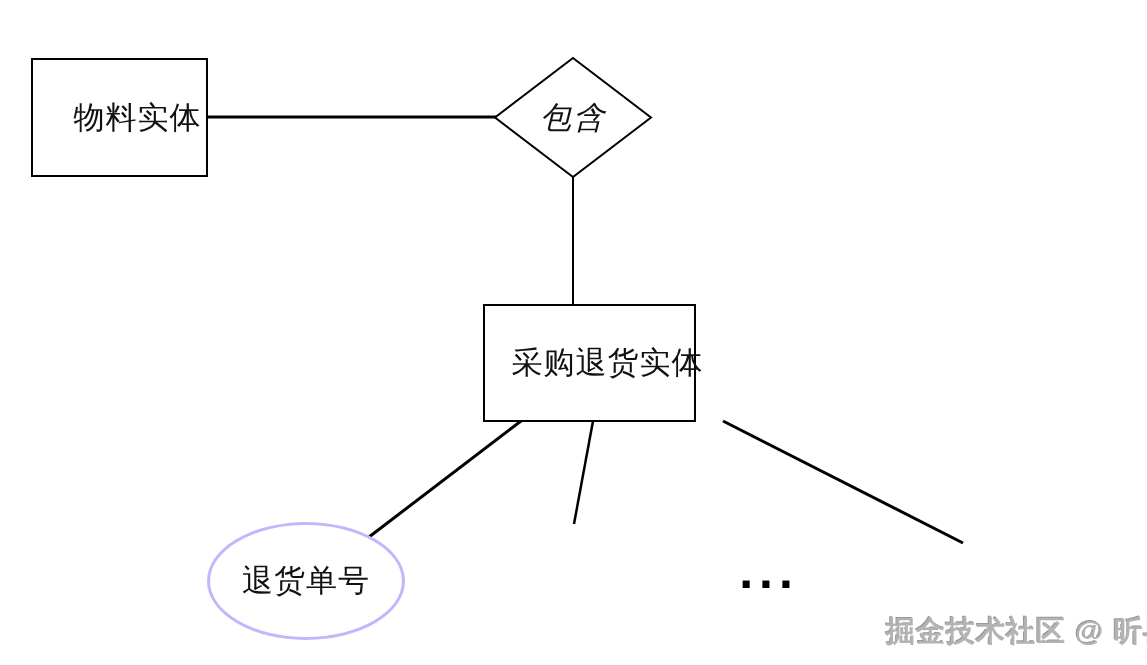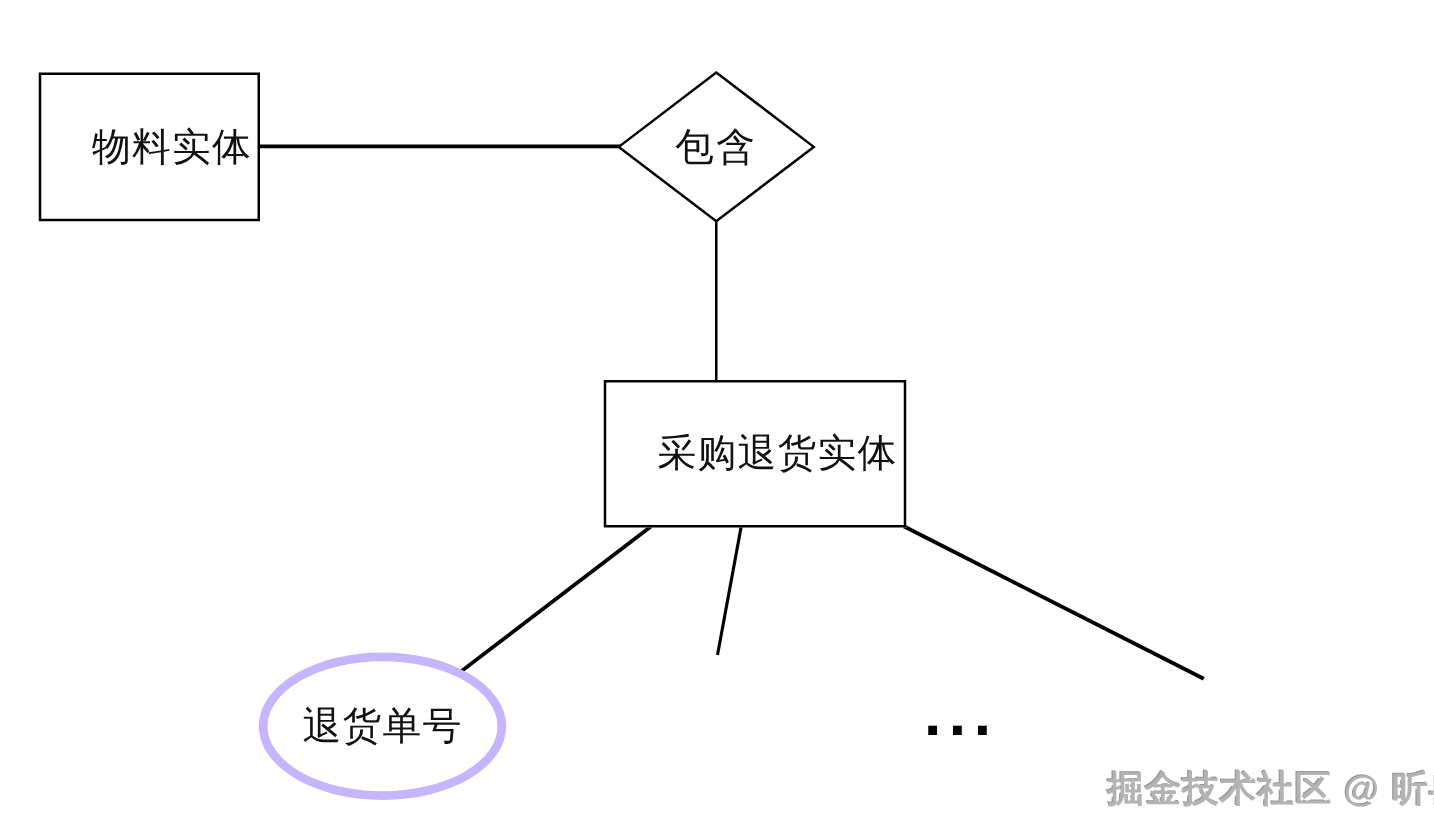--- a/index.html
+++ b/index.html
@@ -30,32 +30,33 @@
     color: #111111;
     font-size: 31px;
     letter-spacing: 1px;
     white-space: nowrap;
   }
   .rect-entity {
     border: 2px solid #000000;
     padding-left: 36px;
   }
   .ellipse-attr {
-    border: 7px solid #c4b5fd;
+    border: 3px solid #c4b5fd;
     border-radius: 50%;
   }
   .diamond-label {
     position: absolute;
     display: flex;
     align-items: center;
     justify-content: center;
     color: #111111;
     font-size: 31px;
     letter-spacing: 2px;
     white-space: nowrap;
+    font-style: italic;
   }
   .ellipsis {
     position: absolute;
     left: 737px;
     top: 546px;
     width: 64px;
     color: #000000;
     font-size: 50px;
     font-weight: bold;
     letter-spacing: 6px;
@@ -94,21 +95,21 @@
 
     <polygon points="573,58 651,117.5 573,177 495,117.5" fill="#ffffff" stroke="#000000" stroke-width="2"></polygon>
   </svg>
 
   <div class="node rect-entity" style="left:31px; top:58px; width:177px; height:119px;">
     <span>物料实体</span>
   </div>
 
   <div class="diamond-label" style="left:495px; top:98px; width:156px; height:40px;">包含</div>
 
-  <div class="node rect-entity" style="left:483px; top:304px; width:242px; height:118px;">
+  <div class="node rect-entity" style="left:483px; top:304px; width:213px; height:118px;">
     <span>采购退货实体</span>
   </div>
 
   <div class="node ellipse-attr" style="left:207px; top:522px; width:198px; height:118px;">
     <span>退货单号</span>
   </div>
 
 
   <div class="ellipsis">...</div>
 

